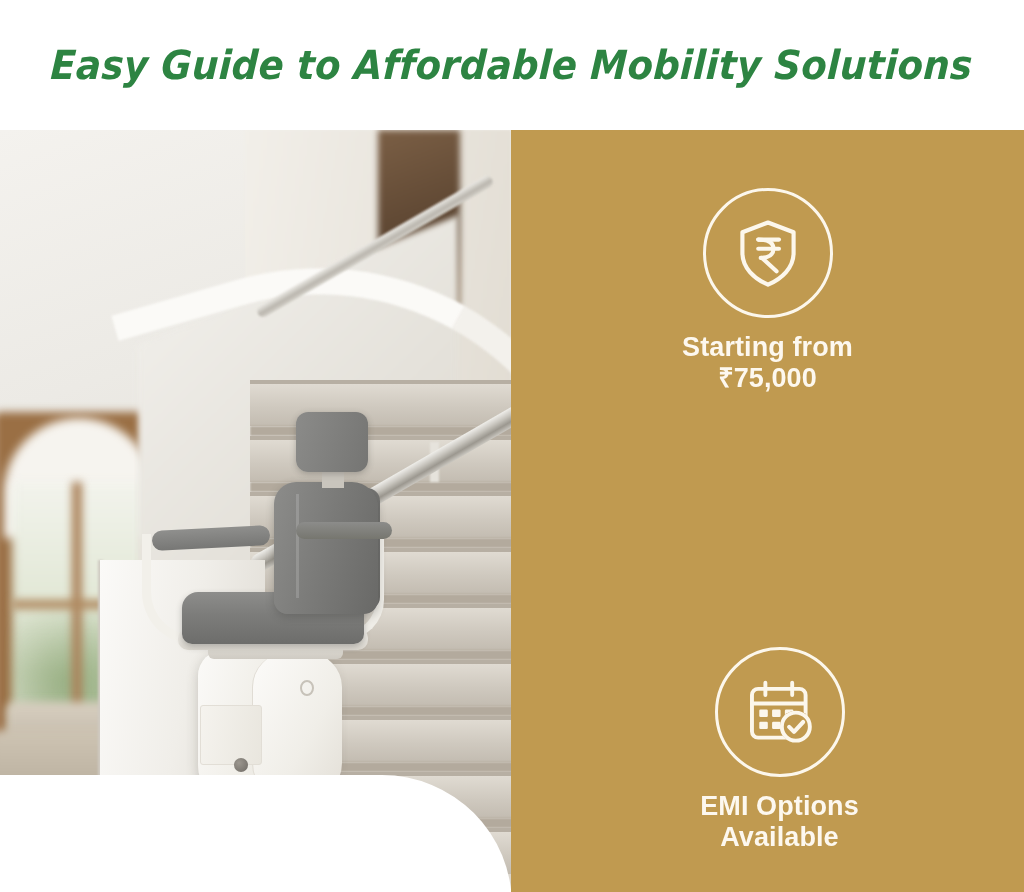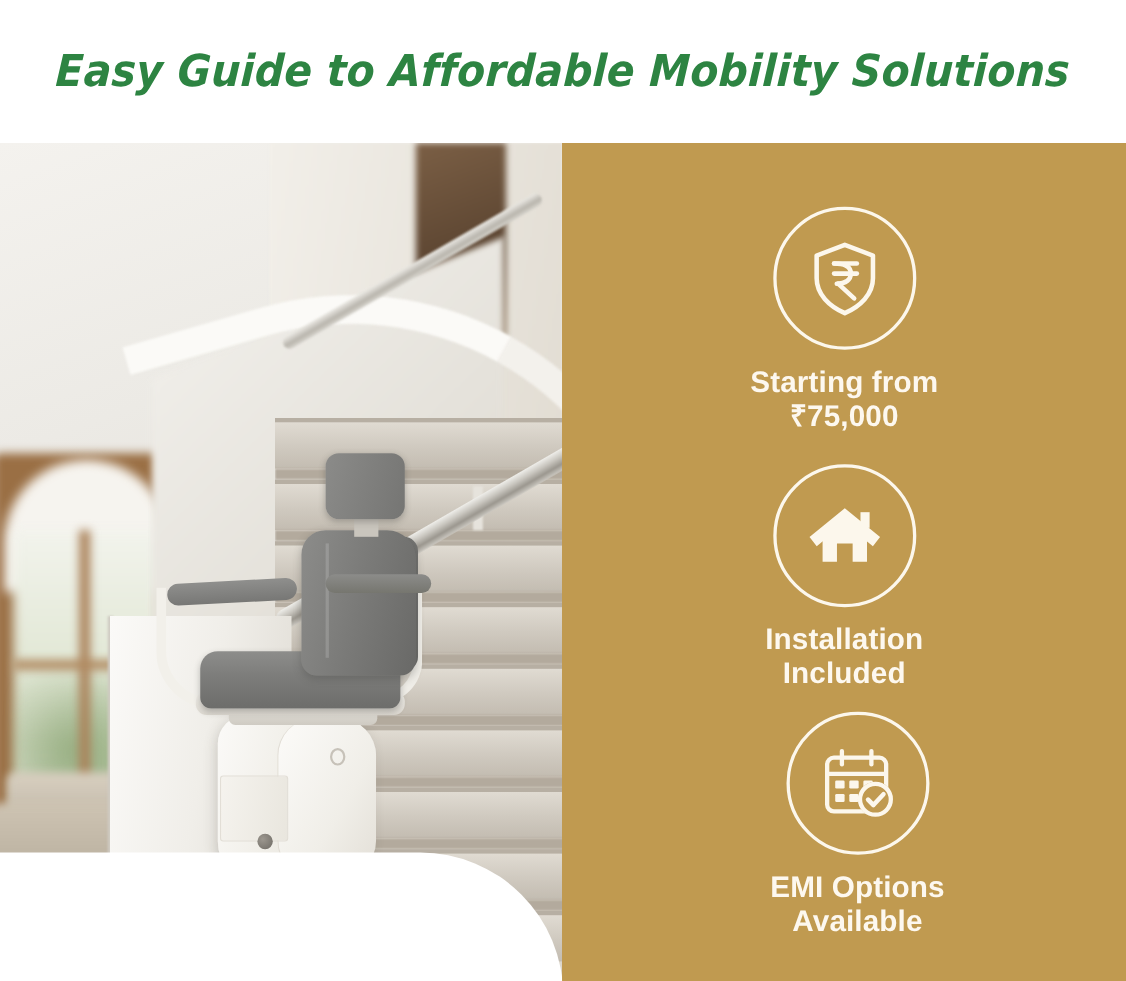--- a/index.html
+++ b/index.html
@@ -405,31 +405,20 @@
             <line x1="24" y1="28.5" x2="41" y2="28.5"></line>
             <path d="M24 21 C33 21 36.5 24 36.5 28.5 C36.5 33 33 36 26 36"></path>
             <line x1="27" y1="36" x2="39" y2="47"></line>
           </g>
         </svg>
       </div>
       <div class="feature-label">Starting from
 ₹75,000</div>
     </div>
 
-    <div class="feature f2">
-      <div class="badge">
-        <svg width="76" height="76" viewBox="0 0 64 64">
-          <path d="M5 33 L32 11 L59 33 L53.5 40 L32 22.5 L10.5 40 Z" fill="#fcf7ec"></path>
-          <rect x="44" y="14" width="7" height="12" fill="#fcf7ec"></rect>
-          <path d="M15 34 L32 20 L49 34 V52 H38 V38 H26 V52 H15 Z" fill="#fcf7ec"></path>
-        </svg>
-      </div>
-      <div class="feature-label">Installation
-Included</div>
-    </div>
 
     <div class="feature f3">
       <div class="badge">
         <svg width="78" height="78" viewBox="0 0 64 64">
           <rect x="9" y="13" width="44" height="40" rx="5" fill="none" stroke="#fcf7ec" stroke-width="3.2"></rect>
           <line x1="9" y1="25" x2="53" y2="25" stroke="#fcf7ec" stroke-width="3.2"></line>
           <line x1="20" y1="8" x2="20" y2="18" stroke="#fcf7ec" stroke-width="3.2" stroke-linecap="round"></line>
           <line x1="42" y1="8" x2="42" y2="18" stroke="#fcf7ec" stroke-width="3.2" stroke-linecap="round"></line>
           <g fill="#fcf7ec">
             <rect x="15" y="30" width="7" height="6" rx="1"></rect>

